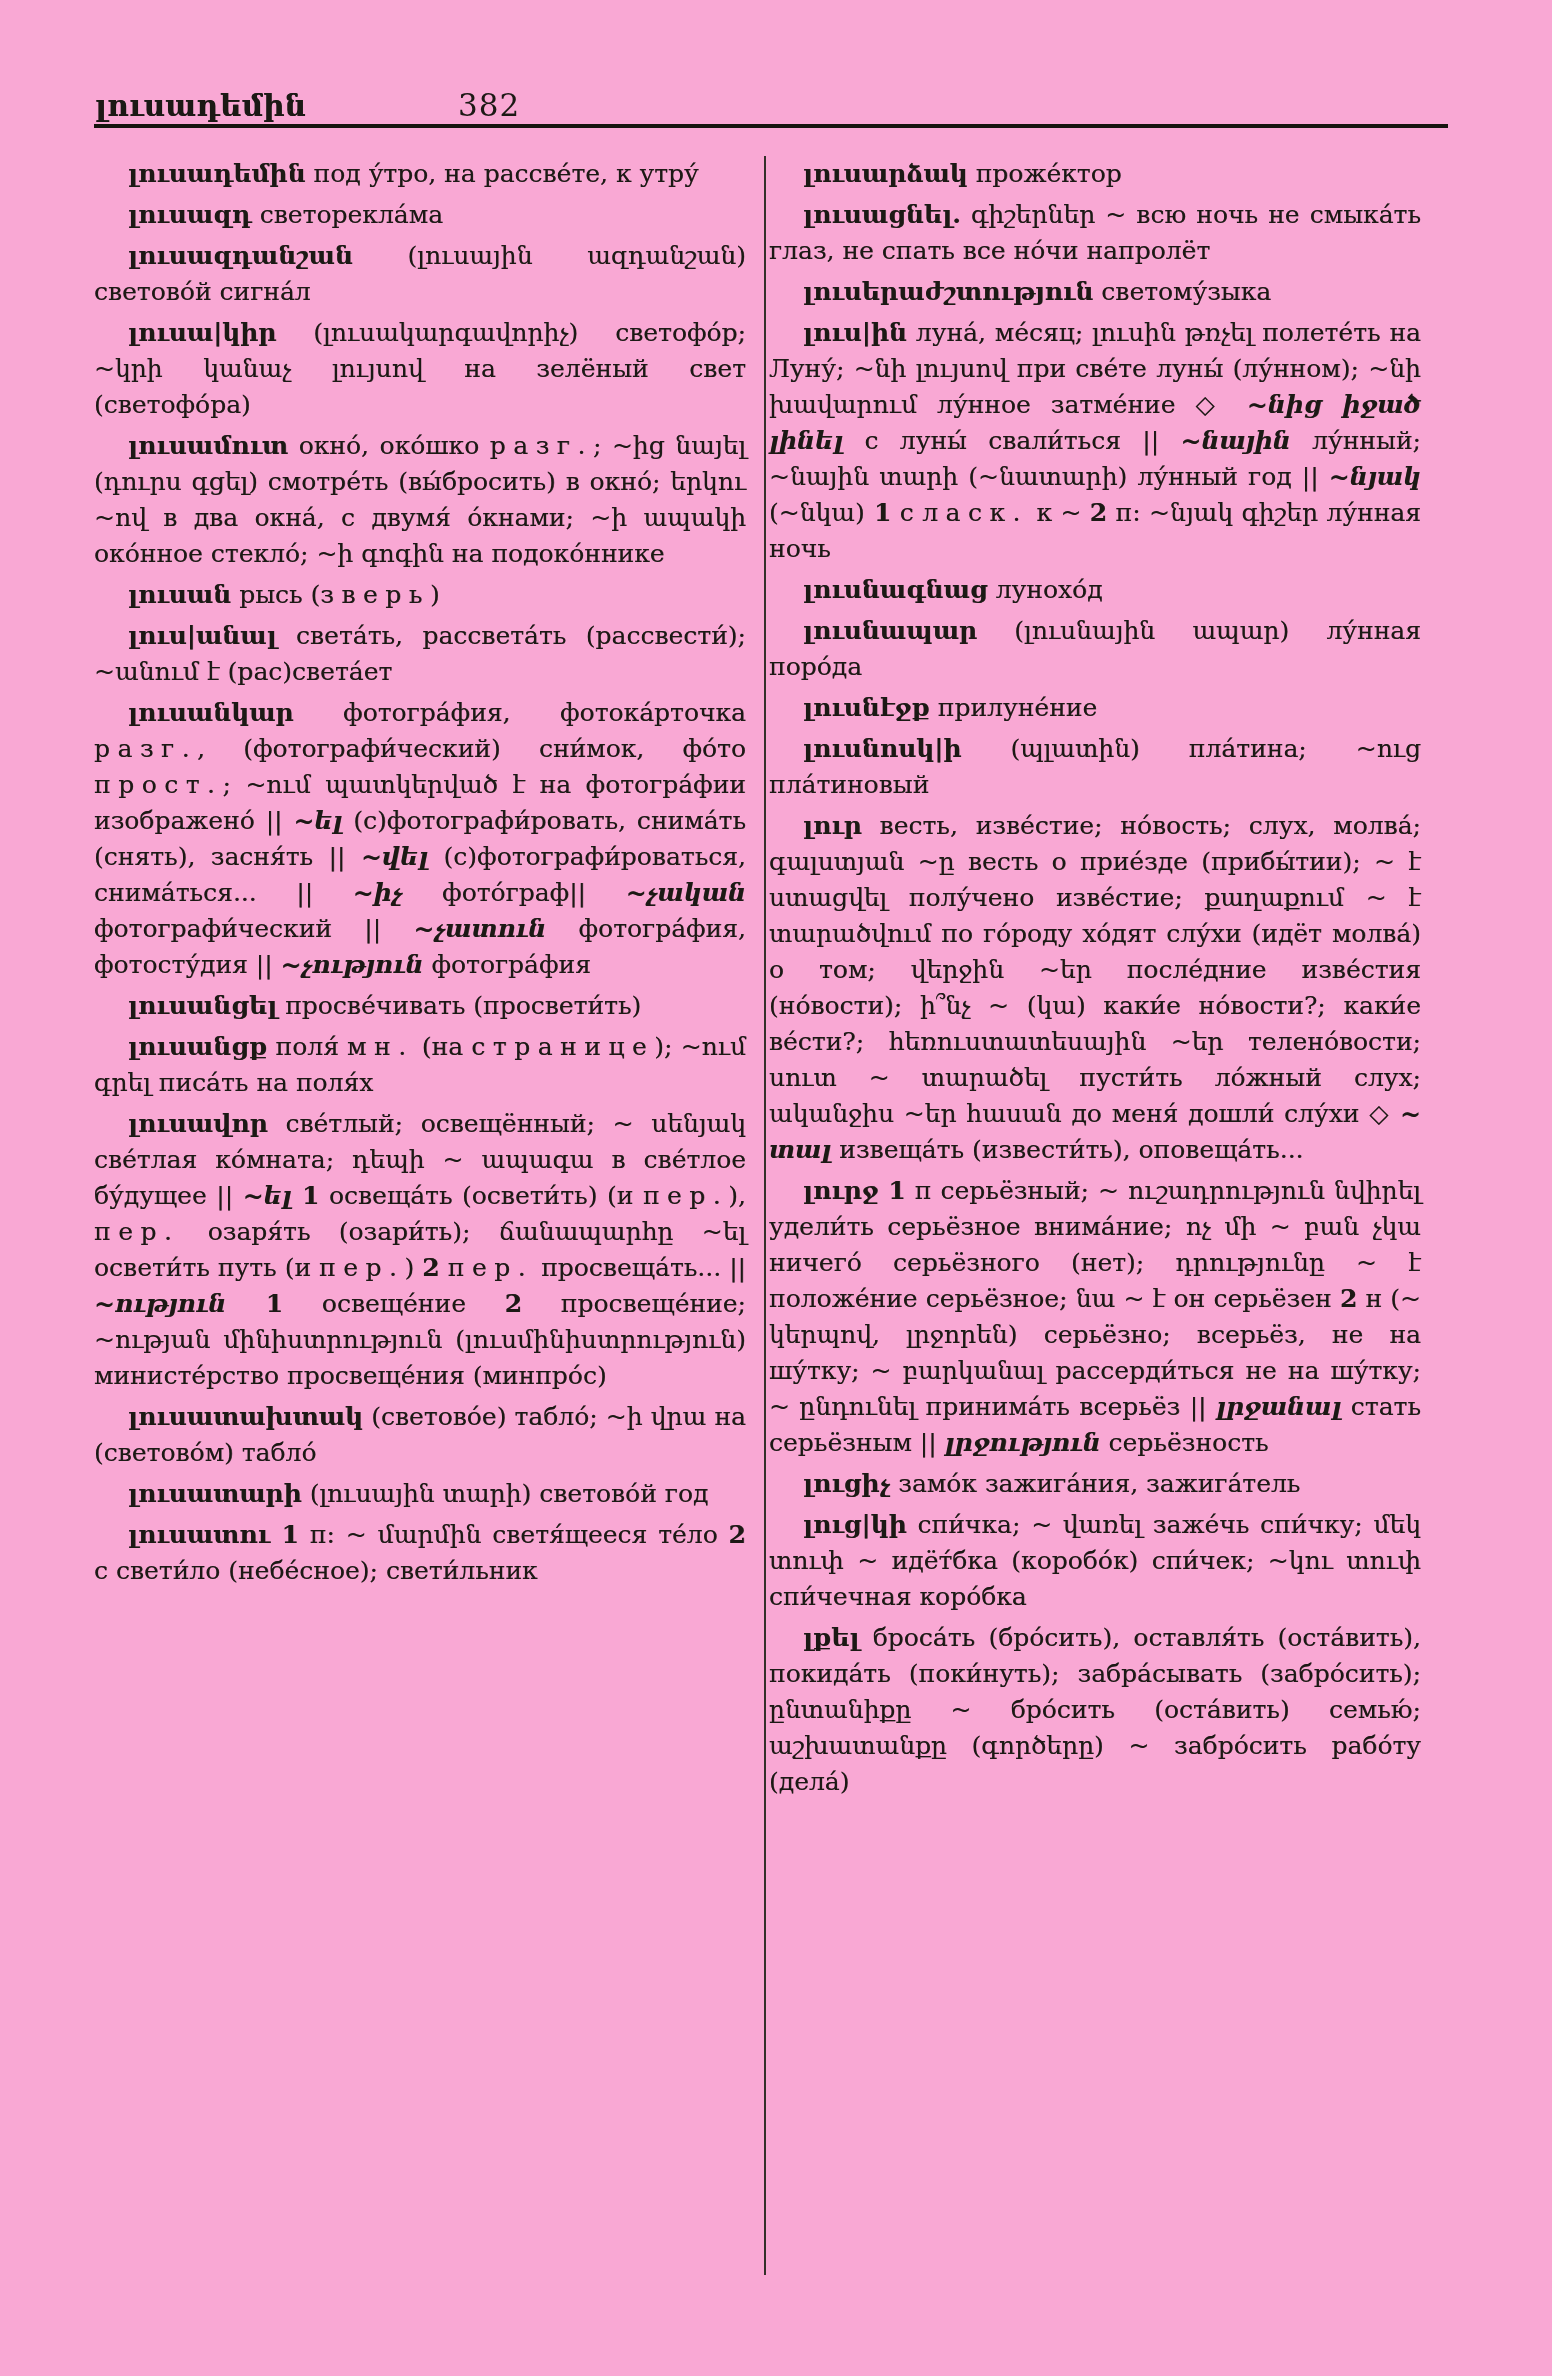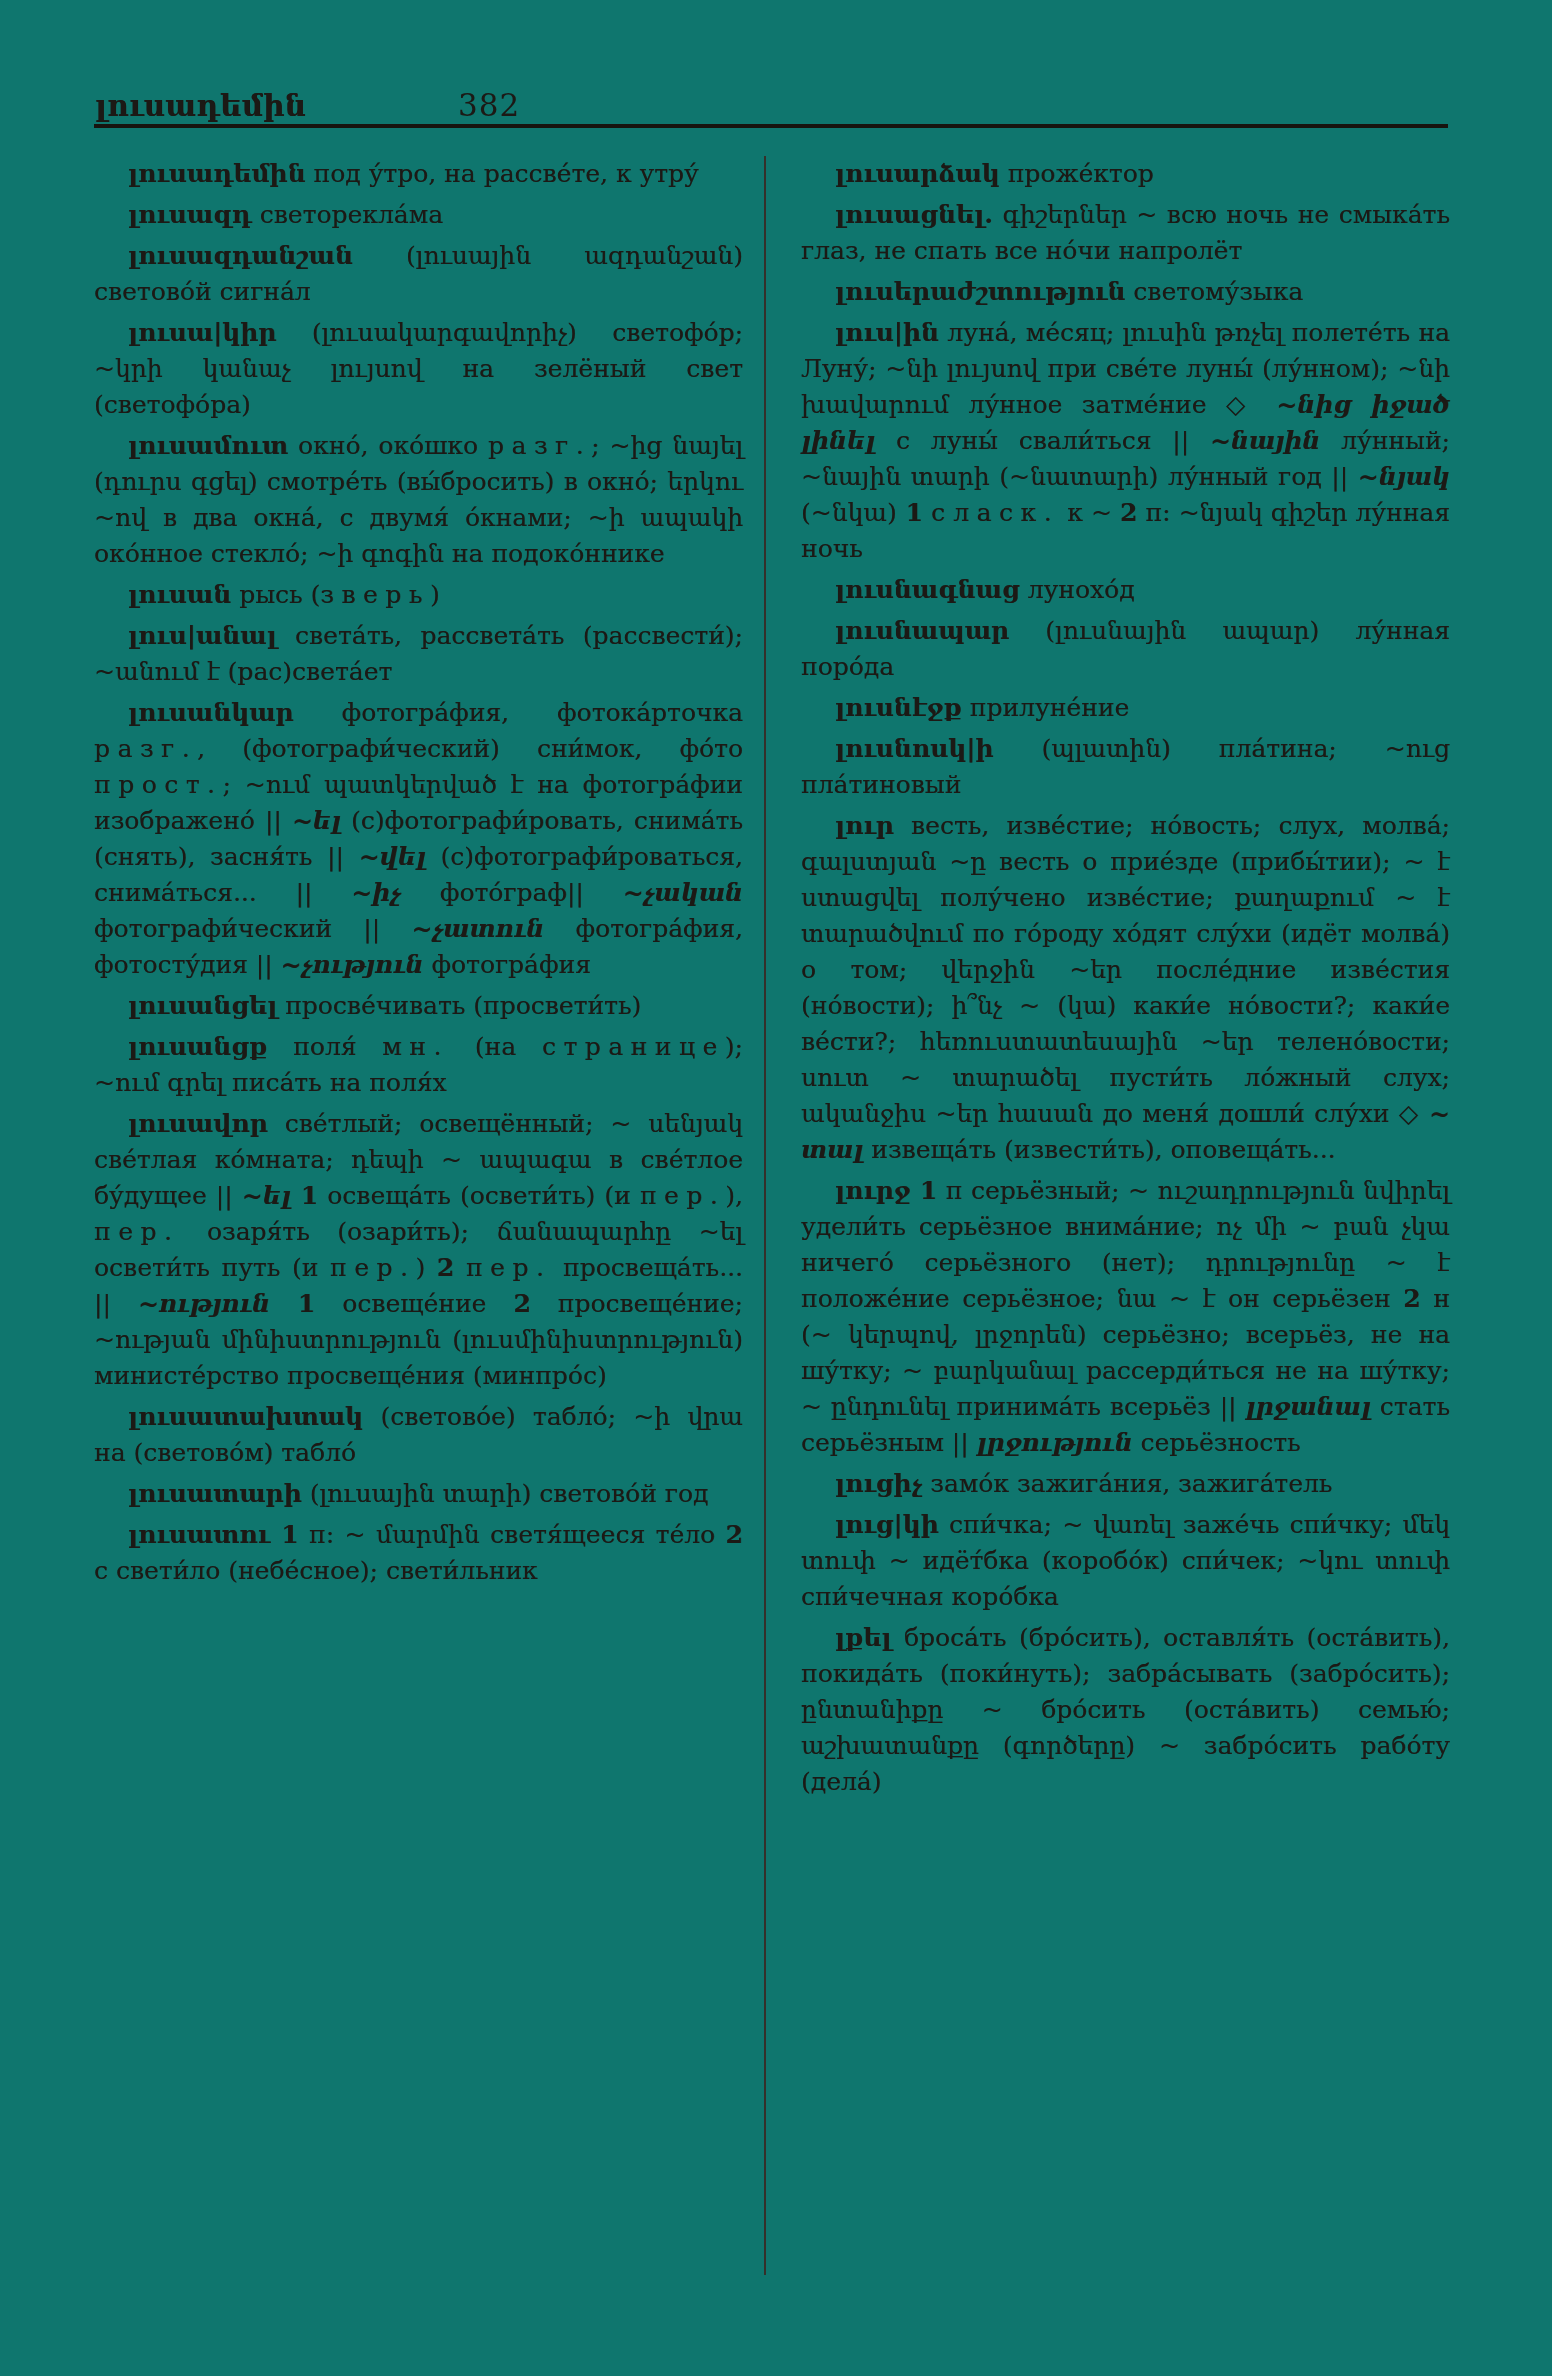--- a/index.html
+++ b/index.html
@@ -20,21 +20,21 @@
   .page-number{
     position:absolute;top:87px;left:458px;
     font-size:31px;letter-spacing:1px;
   }
   .head-rule{
     position:absolute;top:124px;left:94px;width:1354px;height:4px;
     background:#17140f;border:none;
   }
   .columns{
     position:absolute;top:156px;left:94px;width:1356px;
-    display:flex;gap:58px;
+    display:flex;gap:23px;
   }
   .column{
     width:652px;
     font-size:25px;line-height:36px;
     text-align:justify;
     text-shadow:0.3px 0 0 rgba(25,20,16,.55);
   }
   .col-divider{
     position:absolute;left:764px;top:156px;height:2119px;width:2px;
     background:#35302a;
@@ -42,21 +42,21 @@
   .entry{margin:0 0 5px 0;text-indent:34px;}
   .seg-hw{font-weight:bold;}
   .seg-armb{font-weight:bold;font-style:italic;}
   .seg-arm{}
   .seg-b{font-weight:bold;}
   .seg-sp{letter-spacing:.3em;}
 </style>
 </head>
 <body>
 
-<div class="page" style="background-color: #0f766e; color: rgb(28, 25, 21);">
+<div class="page" style="background-color: #f9a8d4; color: rgb(28, 25, 21);">
   <div class="running-head">լուսադեմին</div>
   <div class="page-number">382</div>
   <div class="head-rule"></div>
   <div class="col-divider"></div>
   <div class="columns">
     <div class="column">
         <p class="entry"><span class="seg-hw">լուսադեմին</span><span class="seg-ru"> под у́тро, на рассве́те, к утру́</span></p>
         <p class="entry"><span class="seg-hw">լուսազդ</span><span class="seg-ru"> светорекла́ма</span></p>
         <p class="entry"><span class="seg-hw">լուսազդանշան</span><span class="seg-arm"> (լուսային ազդանշան)</span><span class="seg-ru"> светово́й сигна́л</span></p>
         <p class="entry"><span class="seg-hw">լուսա|կիր</span><span class="seg-arm"> (լուսակարգավորիչ)</span><span class="seg-ru"> светофо́р; </span><span class="seg-arm">~կրի կանաչ լույսով</span><span class="seg-ru"> на зелёный свет (светофо́ра)</span></p>

